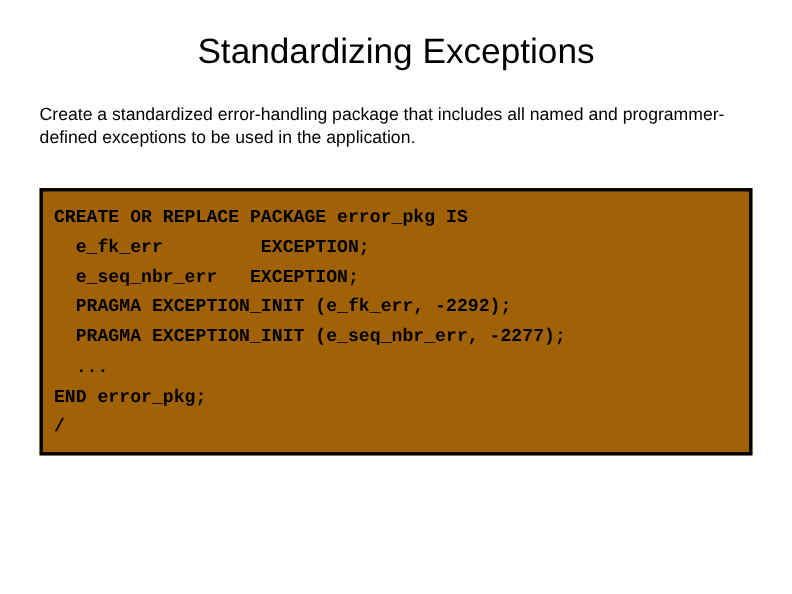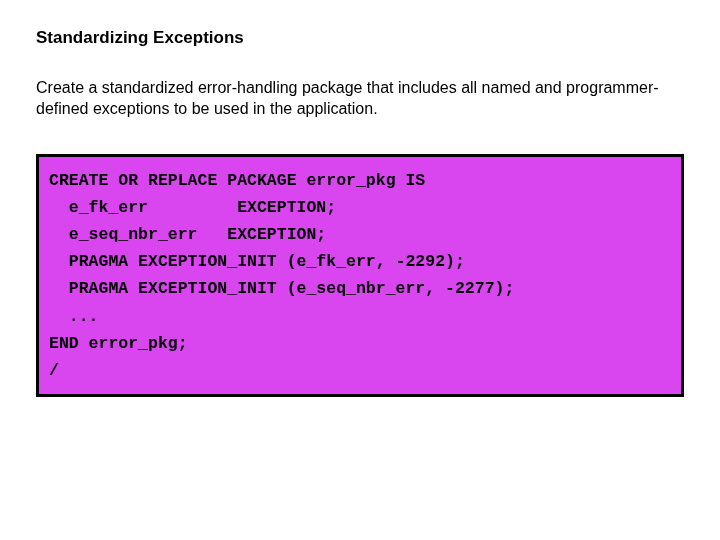--- a/index.html
+++ b/index.html
@@ -12,32 +12,33 @@
     color: #000;
   }
   .slide {
     box-sizing: border-box;
     width: 720px;
     height: 540px;
     padding: 24px 36px 24px 36px;
     position: relative;
   }
   .title {
-    font-size: 17px;
-    font-weight: bold;
+    text-align: center;
+    font-size: 32px;
+    font-weight: normal;
     margin-top: 4px;
     margin-bottom: 30px;
   }
   .body-text {
     font-size: 16px;
     line-height: 1.3;
     margin-bottom: 34px;
   }
   .code-box {
-    background: #d946ef;
+    background: #a16207;
     border: 3px solid #000;
     padding: 10px 10px 10px 10px;
     font-family: "Courier New", Courier, monospace;
     font-size: 16.5px;
     font-weight: bold;
     line-height: 1.65;
     white-space: pre;
     overflow: hidden;
   }
 </style>

